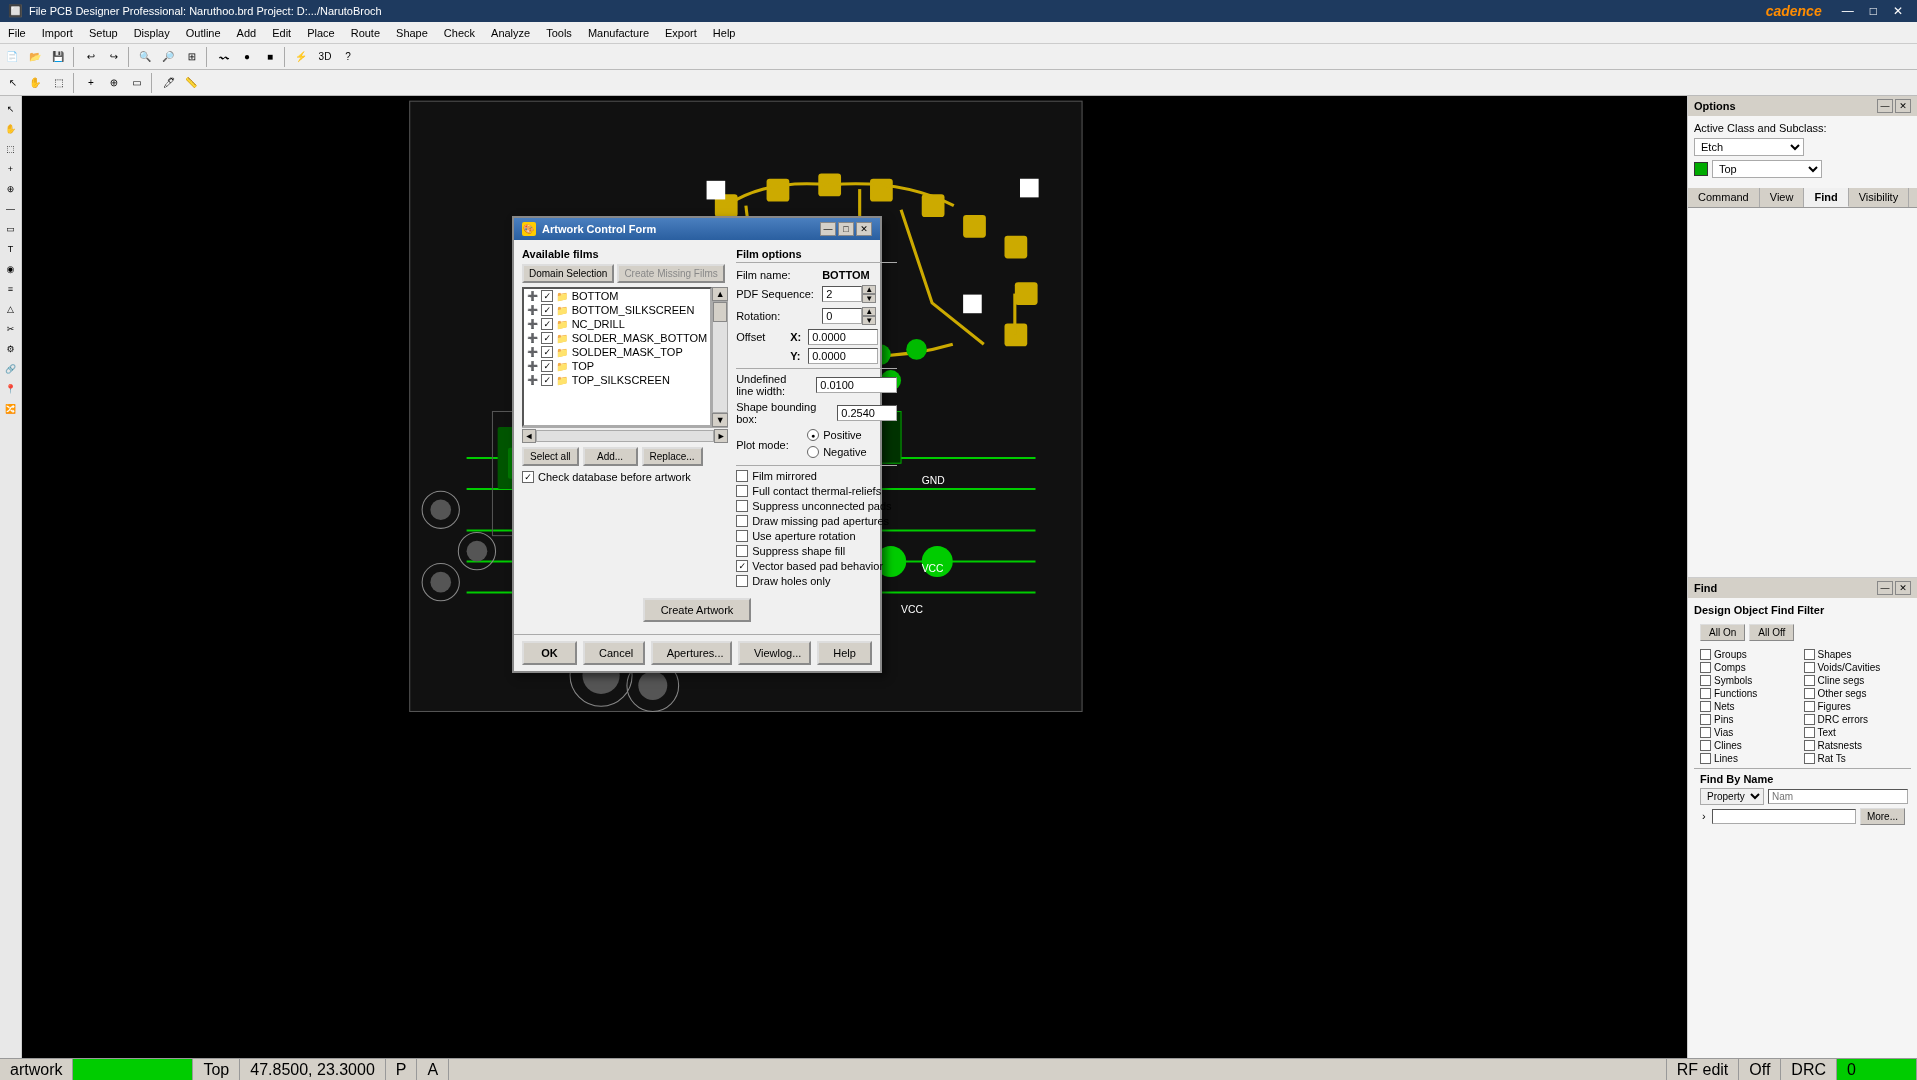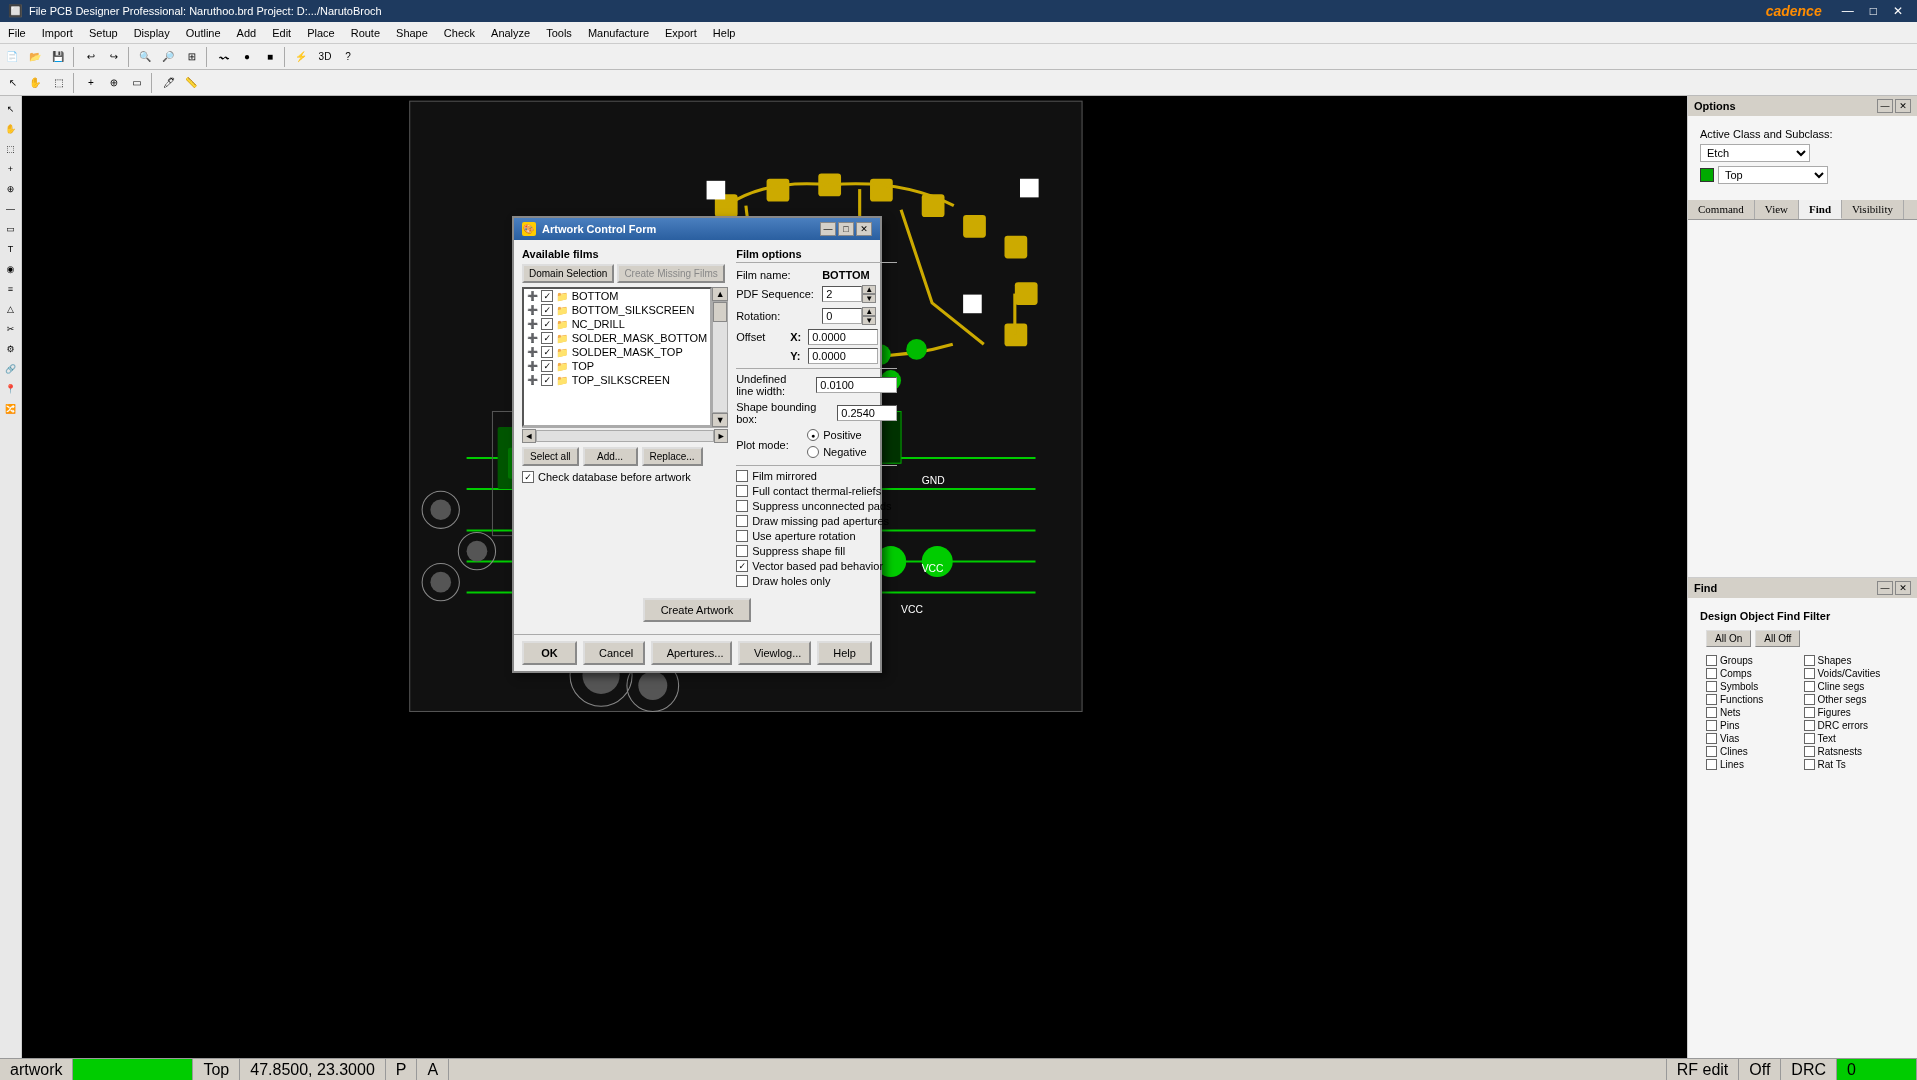--- a/index.html
+++ b/index.html
@@ -86,28 +86,28 @@
     .radio.checked { background: #fff; }
     .radio.checked::after { content: '●'; font-size: 7px; color: #000; }
     .form-btn { padding: 3px 10px; font-size: 11px; background: #d4d0c8; border: 2px outset #ddd; cursor: pointer; min-width: 55px; text-align: center; }
 
     .create-artwork-btn { padding: 4px 16px; font-size: 11px; background: #d4d0c8; border: 2px outset #ddd; cursor: pointer; display: block; margin: 4px auto; }
 
     .dialog-footer { display: flex; justify-content: center; gap: 6px; padding: 6px 8px; border-top: 1px solid #aaa; }
     .footer-btn { padding: 4px 14px; font-size: 11px; background: #d4d0c8; border: 2px outset #ddd; cursor: pointer; min-width: 55px; text-align: center; }
 
     
-    .panel-section { padding: 12px; }
+    .panel-section { padding: 6px; }
     .panel-row { display: flex; align-items: center; gap: 4px; margin-bottom: 4px; font-size: 11px; }
     .panel-label { font-size: 11px; }
     .panel-select { font-size: 11px; border: 1px solid #aaa; background: #fff; padding: 1px 2px; width: 110px; }
     .color-box { width: 14px; height: 14px; background: #00aa00; border: 1px solid #333; display: inline-block; }
 
     .right-tabs { display: flex; background: #d4d0c8; border-bottom: 1px solid #999; }
-    .right-tab { padding: 3px 10px; font-size: 11px; cursor: pointer; border-right: 1px solid #aaa; font-family: Liberation Serif, serif; }
+    .right-tab { padding: 3px 10px; font-size: 11px; cursor: pointer; border-right: 1px solid #aaa; }
     .right-tab.active { background: #f0f0f0; font-weight: bold; border-bottom: 1px solid #f0f0f0; }
 
     .find-grid { display: grid; grid-template-columns: 1fr 1fr; gap: 2px; padding: 4px 6px; }
     .find-cell { display: flex; gap: 3px; font-size: 10px; }
     .find-chk { width: 11px; height: 11px; border: 1px solid #666; background: #fff; }
     .find-label { font-size: 10px; }
     .find-btn-row { display: flex; gap: 4px; padding: 4px 6px; }
     .find-small-btn { padding: 2px 8px; font-size: 10px; background: #d4d0c8; border: 1px outset #ddd; cursor: pointer; }
 
     .find-by-name-section { padding: 4px 6px; border-top: 1px solid #aaa; }
@@ -670,20 +670,34 @@
           <div class="find-cell">
             <div class="find-chk"></div>
             <span class="find-label">Lines</span>
           </div>
           <div class="find-cell">
             <div class="find-chk"></div>
             <span class="find-label">Rat Ts</span>
           </div>
         </div>
 
+        <div class="find-by-name-section">
+          <div class="find-by-name-label">Find By Name</div>
+          <div class="find-property-row">
+            <select class="find-property-select">
+              <option>Property</option>
+            </select>
+            <input class="find-name-input" type="text" placeholder="Nam" style="">
+          </div>
+          <div style="display:flex; align-items:center; gap:4px; margin-top:3px;">
+            <span class="find-arrow">›</span>
+            <input class="find-name-input" type="text" style="flex: 1 1 0%;">
+            <button class="find-more-btn">More...</button>
+          </div>
+        </div>
       </div>
     </div>
   </div>
 </div>
 
 <div id="status-bar">
   <div class="status-item">
     <span>artwork</span>
   </div>
   <div class="status-item green-bg">

